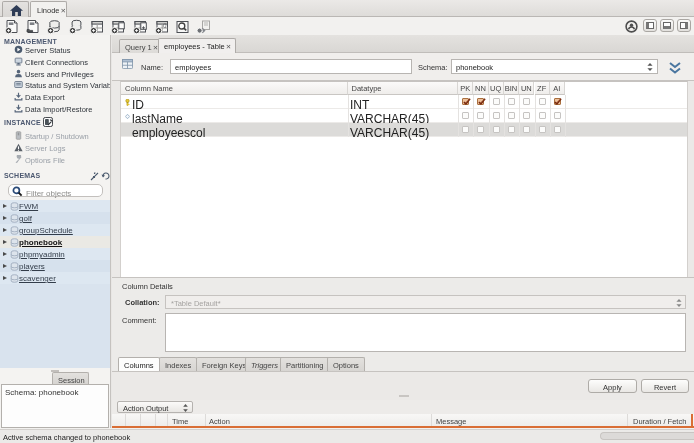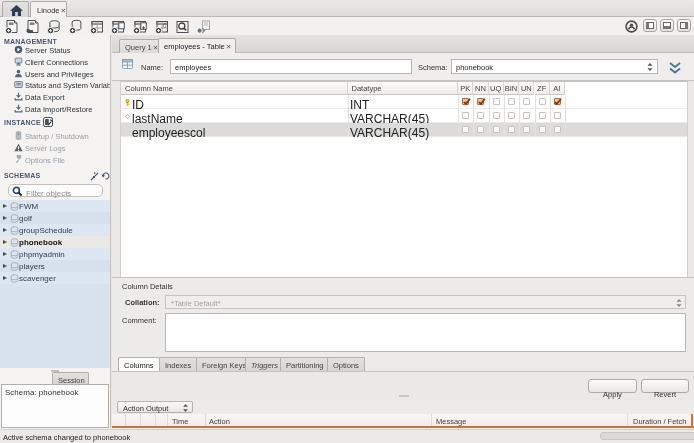--- a/index.html
+++ b/index.html
@@ -30,21 +30,21 @@
 .sitem { position:absolute; left:25px; font-size:7.5px; color:#30353c; white-space:nowrap; }
 .sitem.dis { color:#9aa0a8; }
 .sicon { position:absolute; left:14px; width:9px; height:9px; }
 
 #filterbox { position:absolute; left:8px; top:149px; width:95px; height:13px; background:#fff; border:1px solid #c3c0bd; border-radius:5px; }
 #filterbox span { position:absolute; left:17px; top:4px; color:#8d8d8b; font-size:8px; }
 
 #tree { position:absolute; left:0; top:165px; width:110px; height:168px; background:#d9e3ee; }
 .trow { position:absolute; left:0; width:110px; height:12px; }
 .trow .arr { position:absolute; left:3px; top:3.5px; width:0; height:0; border-left:4px solid #4a4a4a; border-top:2.5px solid transparent; border-bottom:2.5px solid transparent; }
-.trow .lbl { position:absolute; left:19px; top:2px; font-size:8px; color:#333d4a; white-space:nowrap; }
+.trow .lbl { position:absolute; left:19px; top:2px; font-size:8px; color:#333d4a; white-space:nowrap;text-decoration:underline; }
 .dbico { position:absolute; left:10px; top:1.5px; }
 
 
 .btab { position:absolute; white-space:nowrap; height:13px; border:1px solid #b3b0ac; border-bottom:none; border-radius:2px 2px 0 0; font-size:7.5px; padding:3px 5px 0 5px; background:linear-gradient(#e3e1de,#d6d4d1); color:#444; }
 .btab.active { background:#fdfdfd; color:#222; }
 #objinfopanel { position:absolute; left:1px; top:349px; width:108px; height:44px; background:#fdfdfd; border:1px solid #b3b0ac; }
 
 
 #vdivider { left:110px; top:35px; width:2px; height:393px; background:#e8e6e4; border-left:1px solid #c5c2bf; }
 
@@ -73,21 +73,21 @@
 #coldetails { position:absolute; left:0; top:242px; width:582px; height:94px; background:#ecebe9; border-top:1px solid #c6c3c0; }
 #collation { position:absolute; left:53px; top:17px; width:521px; height:14px; background:#f0eeec; border:1px solid #c6c3c0; font-size:7.5px; color:#a5a3a1; padding:3px 0 0 5px; }
 #commentbox { position:absolute; left:53px; top:35px; width:521px; height:39px; background:#fff; border:1px solid #b8b5b2; }
 
 
 .ctab { position:absolute; top:322px; height:14px; border:1px solid #b3b0ac; border-bottom:none; border-radius:2px 2px 0 0; font-size:7.5px; padding:3px 5px 0 5px; background:linear-gradient(#e3e1de,#d7d5d2); color:#444; white-space:nowrap; }
 .ctab.active { background:#fdfdfc; color:#222; }
 
 
 #applyrow { position:absolute; left:0; top:336px; width:582px; height:26px; background:#ebe9e7; border-top:1px solid #c6c3c0; }
-.btn { position:absolute; top:7px; height:14px; border:1px solid #aeaba7; border-radius:3px; background:linear-gradient(#fdfdfc,#e9e7e4); font-size:7.5px; text-align:center; padding-top:10px; color:#333; }
+.btn { position:absolute; top:7px; height:14px; border:1px solid #aeaba7; border-radius:3px; background:linear-gradient(#fdfdfc,#e9e7e4); font-size:7.5px; text-align:center; padding-top:3px; color:#333; }
 
 
 #actionbar { position:absolute; left:0; top:365px; width:582px; height:14px; background:#edebe9; }
 #actioncombo { position:absolute; left:5px; top:1px; width:76px; height:12px; border:1px solid #b5b2af; border-radius:2px; background:linear-gradient(#fbfaf9,#e8e6e3); font-size:7.5px; padding:2px 0 7px 5px; color:#333; }
 #aohead { position:absolute; left:0; top:379px; width:582px; height:14px; background:linear-gradient(#f8f7f6,#eeedeb); border-bottom:2px solid #d96e35; font-size:7.5px; color:#444; }
 .aoh { position:absolute; top:3px; }
 .aov { position:absolute; top:0; width:1px; height:12px; background:#dddbd9; }
 
 
 #statusbar { left:0; top:429px; width:694px; height:14px; background:#ebeae8; border-top:1px solid #d3d0cd; font-size:7.5px; color:#222; padding:3px 0 0 3px; }

